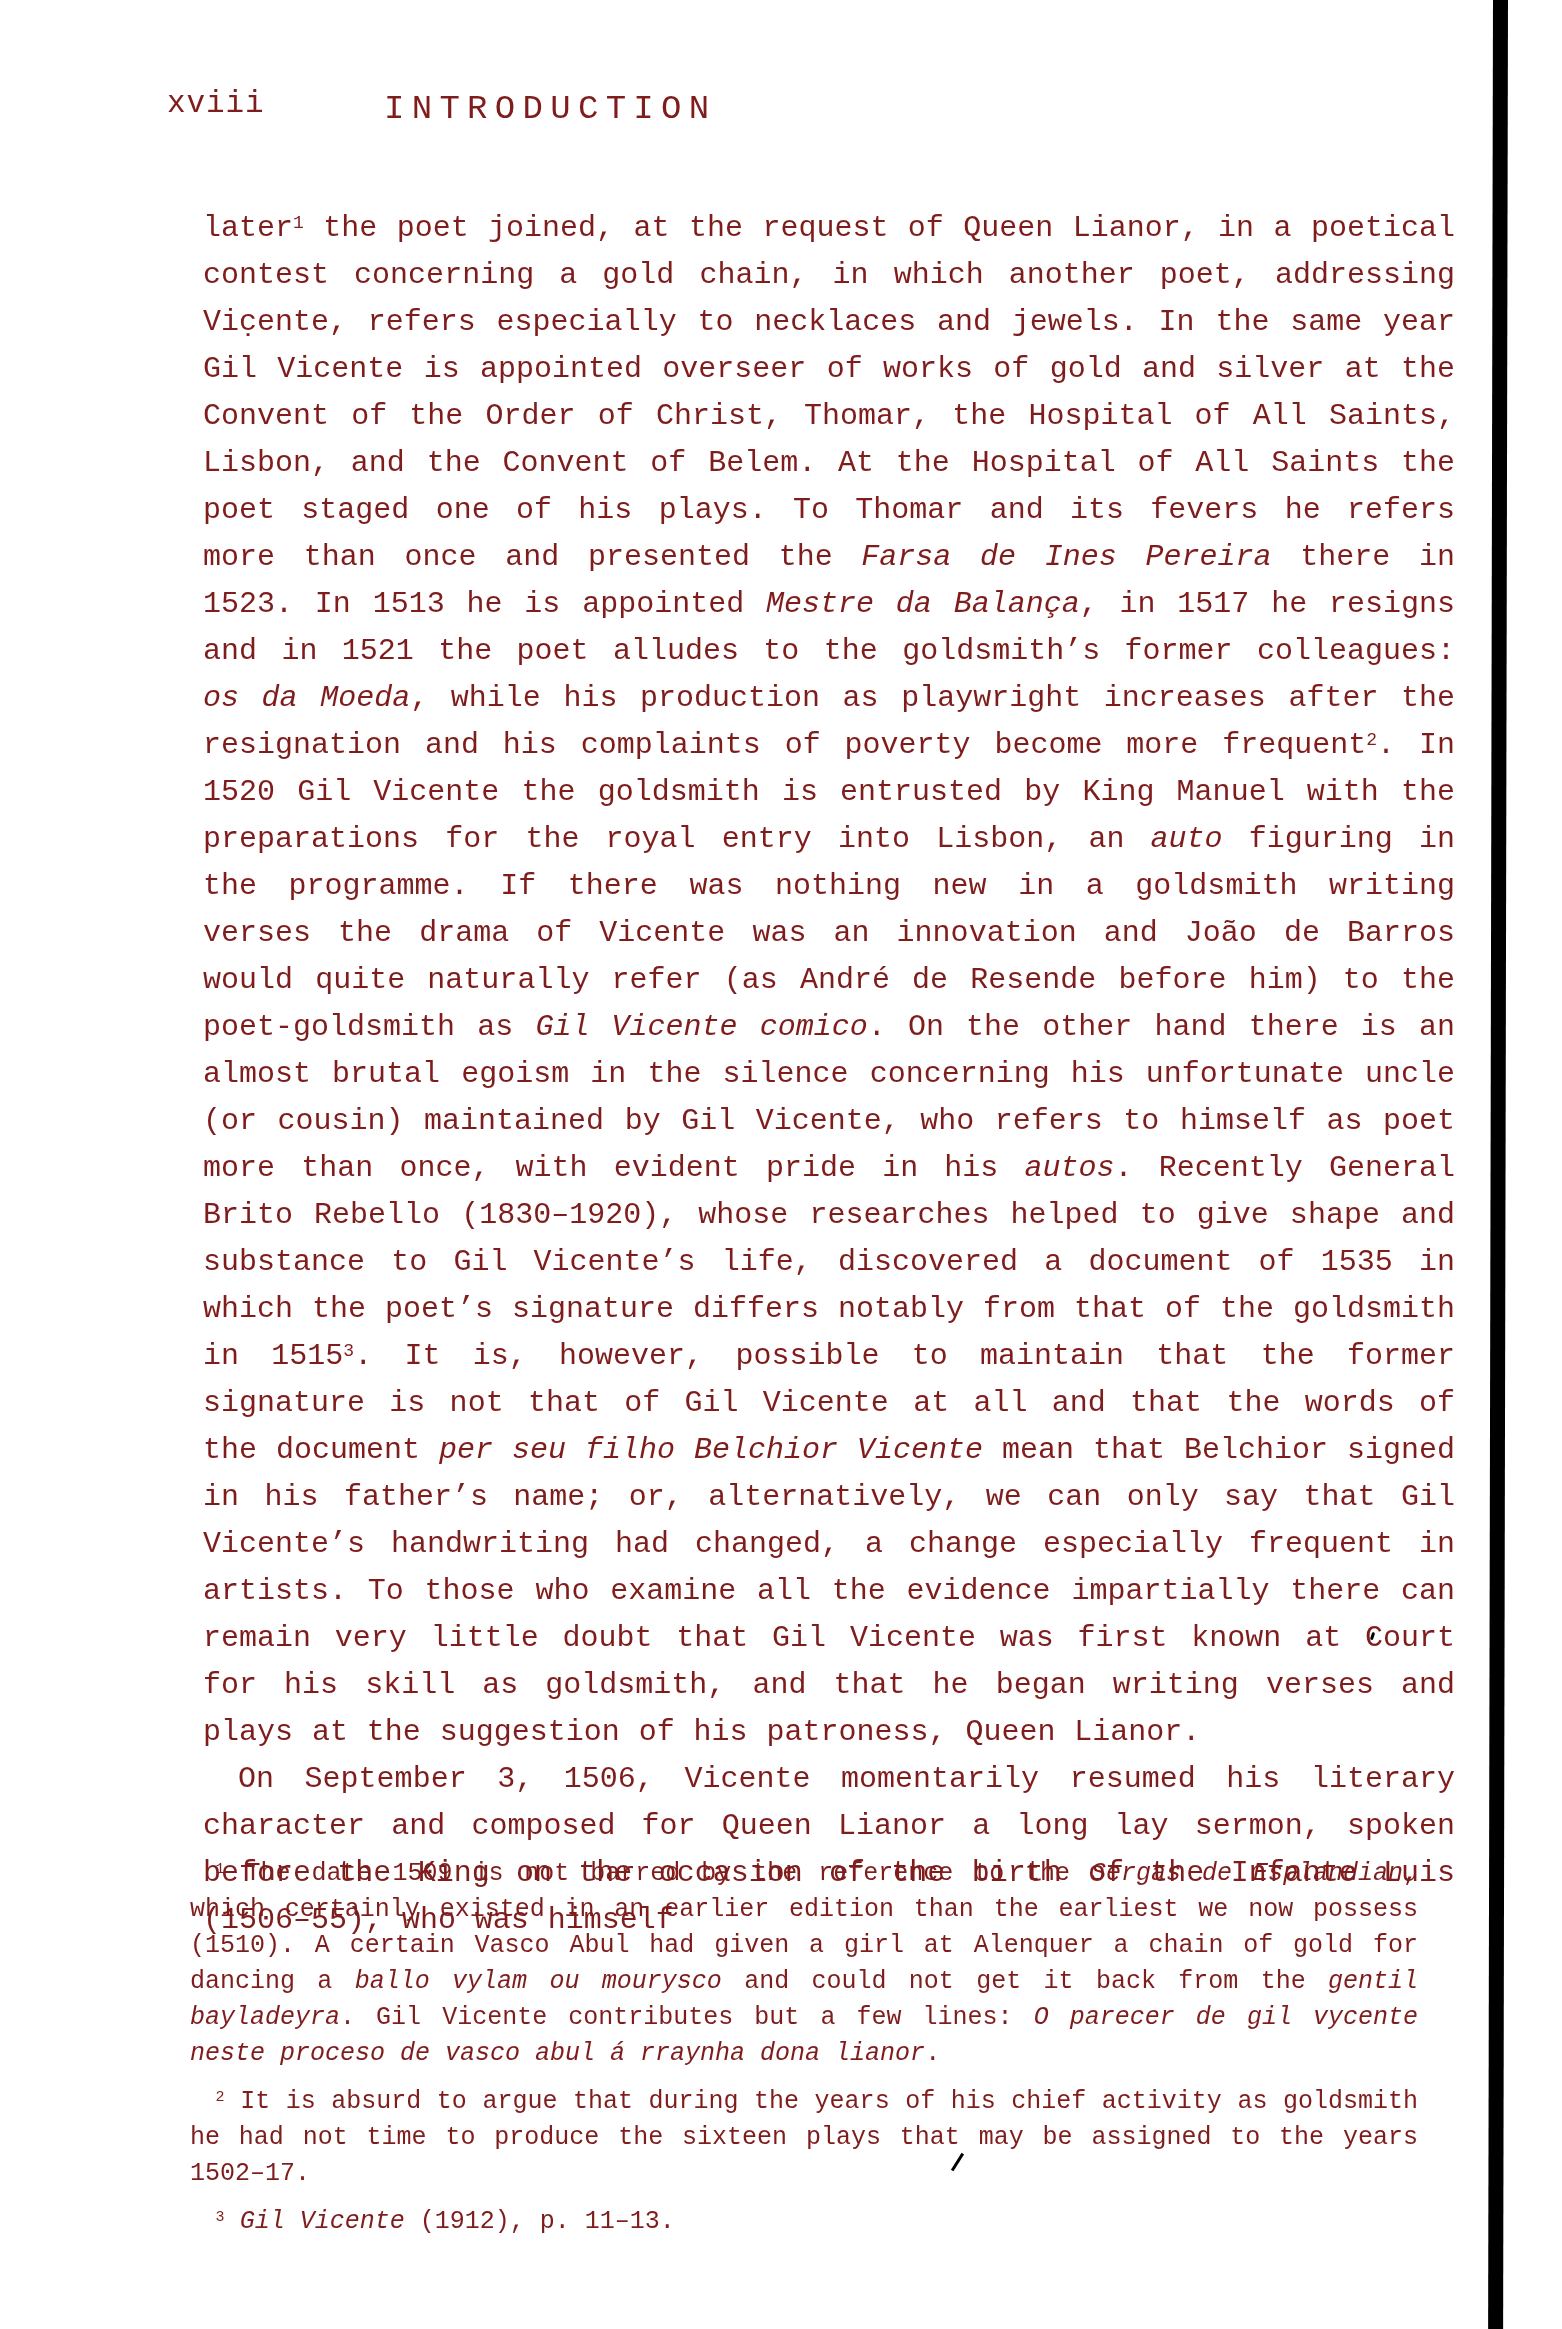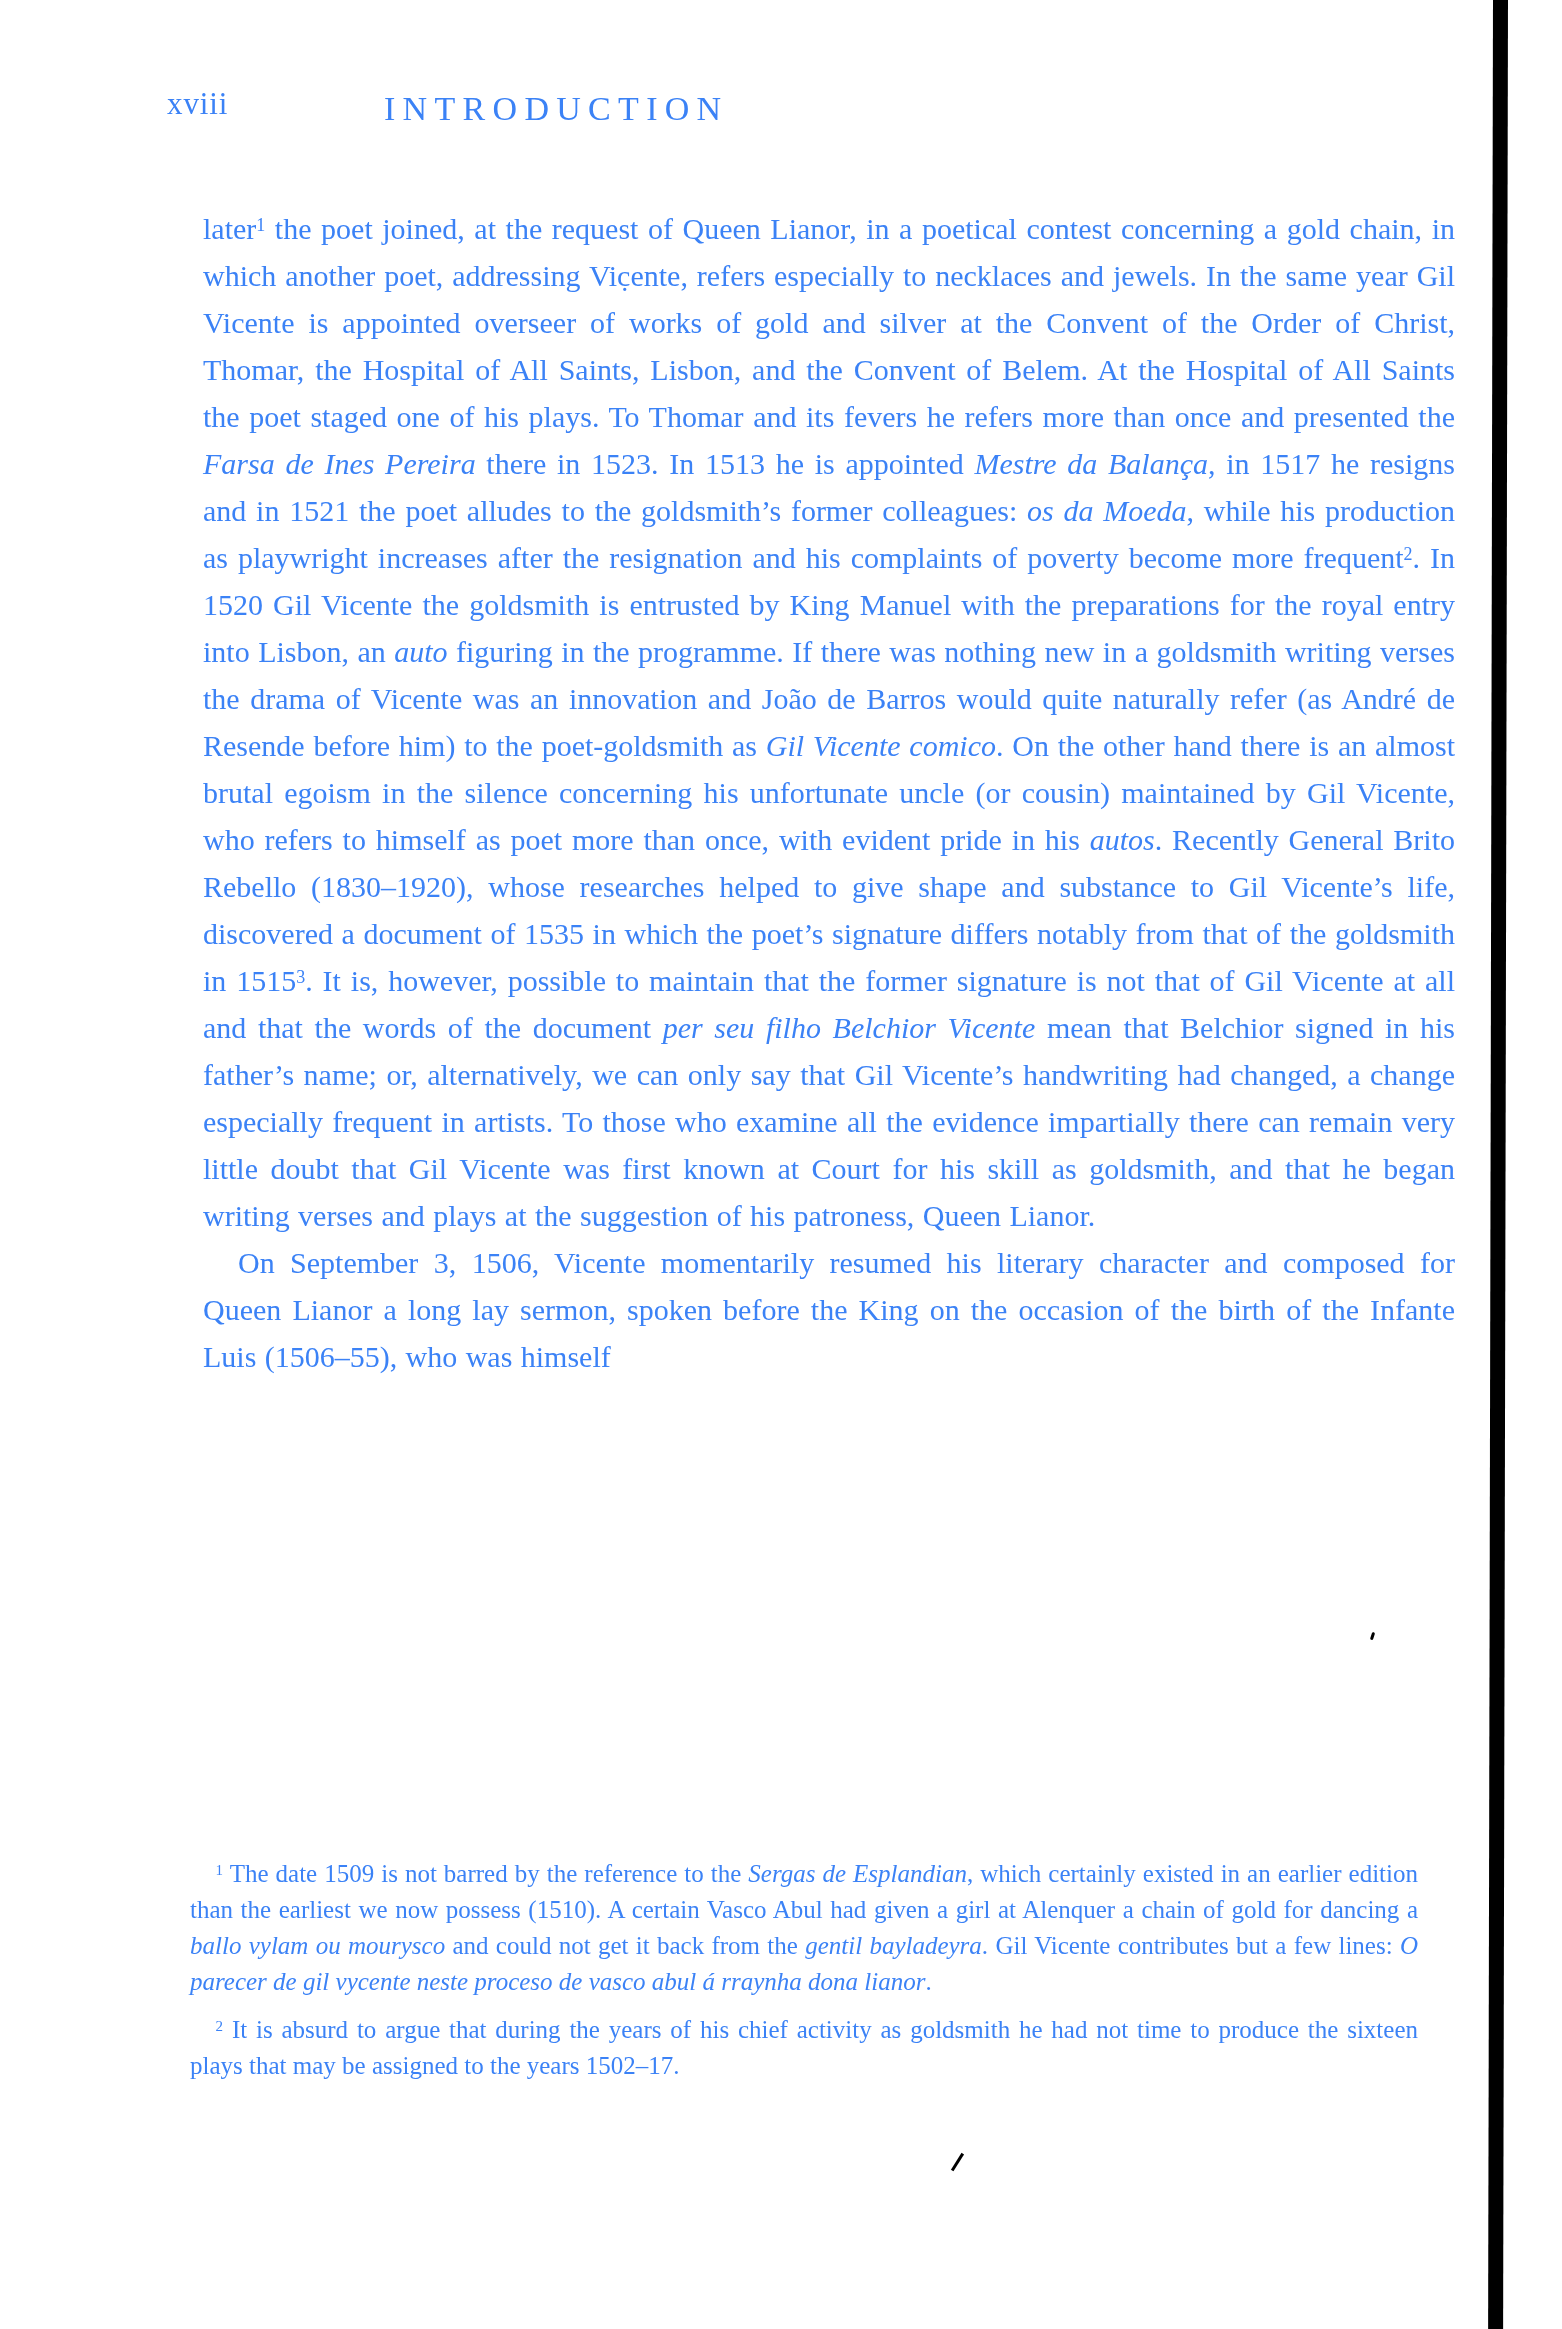--- a/index.html
+++ b/index.html
@@ -5,22 +5,22 @@
   html, body {
     margin: 0;
     padding: 0;
     background: #ffffff;
   }
   .page {
     position: relative;
     width: 1562px;
     height: 2330px;
     background: #ffffff;
-    color: #3b82f6;
-    font-family: Liberation Serif, serif;
+    color: #7f1d1d;
+    font-family: Liberation Mono, monospace;
     overflow: hidden;
   }
   .running-header-pagenum {
     position: absolute;
     left: 167px;
     top: 86px;
     font-size: 31px;
     letter-spacing: 0.9px;
   }
   .running-header-title {
@@ -107,20 +107,21 @@
   <div class="text-column">
     <div class="body-text">
       <p>later<sup>1</sup> the poet joined, at the request of Queen Lianor, in a poetical contest concerning a gold chain, in which another poet, addressing Vic̣ente, refers especially to necklaces and jewels. In the same year Gil Vicente is appointed overseer of works of gold and silver at the Convent of the Order of Christ, Thomar, the Hospital of All Saints, Lisbon, and the Convent of Belem. At the Hospital of All Saints the poet staged one of his plays. To Thomar and its fevers he refers more than once and presented the <i>Farsa de Ines Pereira</i> there in 1523. In 1513 he is appointed <i>Mestre da Balança</i>, in 1517 he resigns and in 1521 the poet alludes to the goldsmith’s former colleagues: <i>os da Moeda</i>, while his production as playwright increases after the resignation and his complaints of poverty become more frequent<sup>2</sup>. In 1520 Gil Vicente the goldsmith is entrusted by King Manuel with the preparations for the royal entry into Lisbon, an <i>auto</i> figuring in the programme. If there was nothing new in a goldsmith writing verses the drama of Vicente was an innovation and João de Barros would quite naturally refer (as André de Resende before him) to the poet-goldsmith as <i>Gil Vicente comico</i>. On the other hand there is an almost brutal egoism in the silence concerning his unfortunate uncle (or cousin) maintained by Gil Vicente, who refers to himself as poet more than once, with evident pride in his <i>autos</i>. Recently General Brito Rebello (1830–1920), whose researches helped to give shape and substance to Gil Vicente’s life, discovered a document of 1535 in which the poet’s signature differs notably from that of the goldsmith in 1515<sup>3</sup>. It is, however, possible to maintain that the former signature is not that of Gil Vicente at all and that the words of the document <i>per seu filho Belchior Vicente</i> mean that Belchior signed in his father’s name; or, alternatively, we can only say that Gil Vicente’s handwriting had changed, a change especially frequent in artists. To those who examine all the evidence impartially there can remain very little doubt that Gil Vicente was first known at Court for his skill as goldsmith, and that he began writing verses and plays at the suggestion of his patroness, Queen Lianor.</p>
       <p class="indented">On September 3, 1506, Vicente momentarily resumed his literary character and composed for Queen Lianor a long lay sermon, spoken before the King on the occasion of the birth of the Infante Luis (1506–55), who was himself</p>
     </div>
   </div>
 
   <div class="footnotes">
     <p><sup>1</sup> The date 1509 is not barred by the reference to the <i>Sergas de Esplandian</i>, which certainly existed in an earlier edition than the earliest we now possess (1510).  A certain Vasco Abul had given a girl at Alenquer a chain of gold for dancing a <i>ballo vylam ou mourysco</i> and could not get it back from the <i>gentil bayladeyra</i>.  Gil Vicente contributes but a few lines: <i>O parecer de gil vycente neste proceso de vasco abul á rraynha dona lianor</i>.</p>
     <p><sup>2</sup> It is absurd to argue that during the years of his chief activity as goldsmith he had not time to produce the sixteen plays that may be assigned to the years 1502–17.</p>
+    <p><sup>3</sup> <i>Gil Vicente</i> (1912), p. 11–13.</p>
   </div>
 
   <div class="edge-stripe"></div>
   <div class="slash-artifact"></div>
   <div class="speck-artifact"></div>
 
 </div>
 
 
 </body></html>

